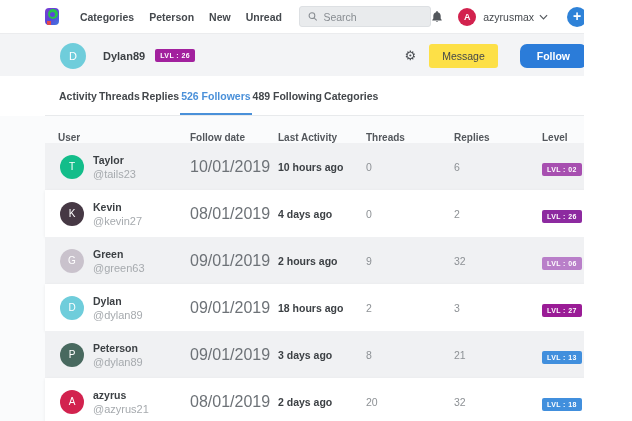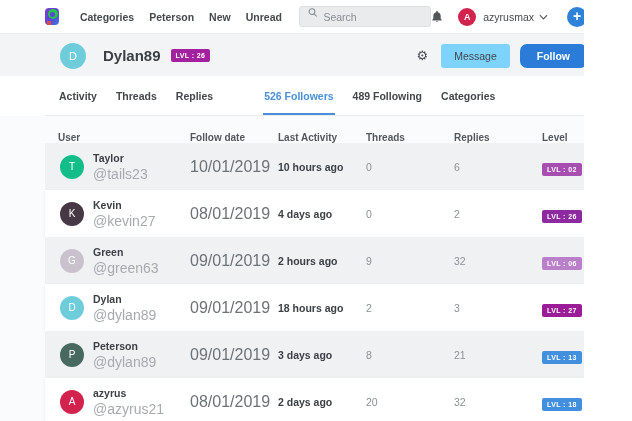--- a/index.html
+++ b/index.html
@@ -14,76 +14,76 @@
   .logo { width:17px; height:17px; border-radius:4px; position:relative; overflow:hidden;
           background:linear-gradient(135deg,#7b3fd4 0%,#5a46d8 55%,#3f7be0 100%); cursor:pointer; }
   .logo .g { position:absolute; top:1px; right:1px; width:10px; height:10px; border-radius:50%;
              background:#27c24c; }
   .logo .b { position:absolute; top:4px; right:4px; width:5px; height:5px; border-radius:50%;
              background:#5a46d8; }
   .logo .r { position:absolute; bottom:0; left:2px; width:4px; height:4px; background:#e24a4a; }
   .nav-links { display:flex; gap:15px; margin-left:21px; }
   .nav-links span { font-size:10.5px; font-weight:bold; color:#45494e; cursor:pointer; }
   .search { margin-left:17px; width:158px; height:21px; background:#e9ebed; border:1px solid #dde0e3;
-            border-radius:3px; display:flex; padding:0 8px; gap:6px; }
+            border-radius:3px; display:flex; align-items:center; padding:0 8px; gap:6px; }
   .search input { border:none; background:transparent; outline:none; font-size:10.5px; color:#55595e;
                   width:100%; font-family:"Liberation Sans", sans-serif; }
   .search input::placeholder { color:#878c91; }
   .nav-right { margin-left:auto; display:flex; align-items:center; }
   .bell { color:#53575c; margin-right:15px; cursor:pointer; display:flex; }
   .avatar-s { width:18px; height:18px; border-radius:50%; color:#fff; font-size:9px; font-weight:bold;
               display:flex; align-items:center; justify-content:center; cursor:pointer; }
   .nav-right .uname { font-size:10.5px; font-weight:normal; color:#45494e; margin:0 5px 0 7px; cursor:pointer; }
   .chev { display:flex; cursor:pointer; }
   .plus-btn { width:20px; height:20px; border-radius:50%; color:#fff; border:none; margin-left:19px;
               font-size:14px; line-height:18px; text-align:center; cursor:pointer; font-weight:bold;
               display:flex; align-items:center; justify-content:center; padding-bottom:1px; }
 
   
   .profile-band { height:43px; background:#f3f4f6; border-top:1px solid #ebecee; }
   .profile-band .inner { height:43px; display:flex; align-items:center; }
   .avatar-m { width:26px; height:26px; border-radius:50%; color:#fff; font-size:11px;
               display:flex; align-items:center; justify-content:center; margin-left:15px; }
-  .pname { font-size:15px; font-weight:bold; color:#3c4044; margin-left:17px; }
+  .pname { font-size:11px; font-weight:bold; color:#3c4044; margin-left:17px; }
   .lvl-badge { display:inline-block; font-size:7px; font-weight:bold; color:#fff; letter-spacing:.4px;
                padding:3px 5px; border-radius:2px; }
   .profile-band .lvl-badge { margin-left:10px; }
   .profile-actions { margin-left:auto; display:flex; align-items:center; }
   .gear { color:#4a4e53; font-size:13px; cursor:pointer; margin-right:13px; line-height:1; }
   .btn { font-family:"Liberation Sans", sans-serif; font-size:10.5px; border:none; border-radius:3px;
          padding:6px 13px; cursor:pointer; }
-  .btn-msg { background:#7dd3fc; color:#43474b; margin-right:10px; }
+  .btn-msg { background:#fde047; color:#43474b; margin-right:22px; }
   .btn-follow { color:#fff; font-weight:bold; padding:6px 17px; }
 
   
   .tabs-band { background:#fff; }
-  .tabs-band .inner { border-bottom:1px solid #e8eaec; padding-left:13px; display:flex; gap:17px; }
+  .tabs-band .inner { border-bottom:1px solid #e8eaec; padding-left:13px; display:flex; }
   .tab { font-size:10.5px; font-weight:bold; color:#43474b; padding:14px 1px 11px; cursor:pointer;
          border-bottom:2px solid transparent; }
-  .tab.active { color:#4a90d9; border-bottom-color:#4a90d9;margin-left:32px; }
+  .tab.active { color:#4a90d9; border-bottom-color:#4a90d9; }
 
   
   .content { background:#fafbfc; min-height:275px; }
   .thead { display:flex; align-items:flex-end; height:27px; padding-top:3px; }
   .thead .c { font-size:10px; font-weight:bold; color:#53575c; }
   .c-user { width:145px; padding-left:13px; }
   .c-date { width:88px; }
   .c-act  { width:88px; }
   .c-thr  { width:88px; }
   .c-rep  { width:88px; }
   .c-lvl  { flex:1; }
   .trow { display:flex; align-items:center; height:47px; }
   .trow:nth-child(odd) { background:#fff; box-shadow:0 1px 3px rgba(40,45,50,.08); }
   .trow:nth-child(even) { background:#f0f1f3; }
   .trow .c-user { display:flex; align-items:center; padding-left:15px; }
   .avatar-r { width:24px; height:24px; border-radius:50%; color:#fff; font-size:10px; flex:none;
               display:flex; align-items:center; justify-content:center; }
   .uinfo { margin-left:9px; }
   .uinfo .nm { font-size:10.5px; font-weight:bold; color:#3c4044; }
-  .uinfo .hd { font-size:14px; color:#a6aaae; margin-top:2px; }
+  .uinfo .hd { font-size:11px; color:#a6aaae; margin-top:2px; }
   .trow .c-date { font-size:16px; color:#6d7277; }
   .trow .c-act { font-size:10.5px; font-weight:bold; color:#3c4044; }
   .trow .c-thr, .trow .c-rep { font-size:10.5px; color:#8d9195; }
 </style>
 </head>
 <body>
 
 <div class="page">
 
   <header class="navbar">

